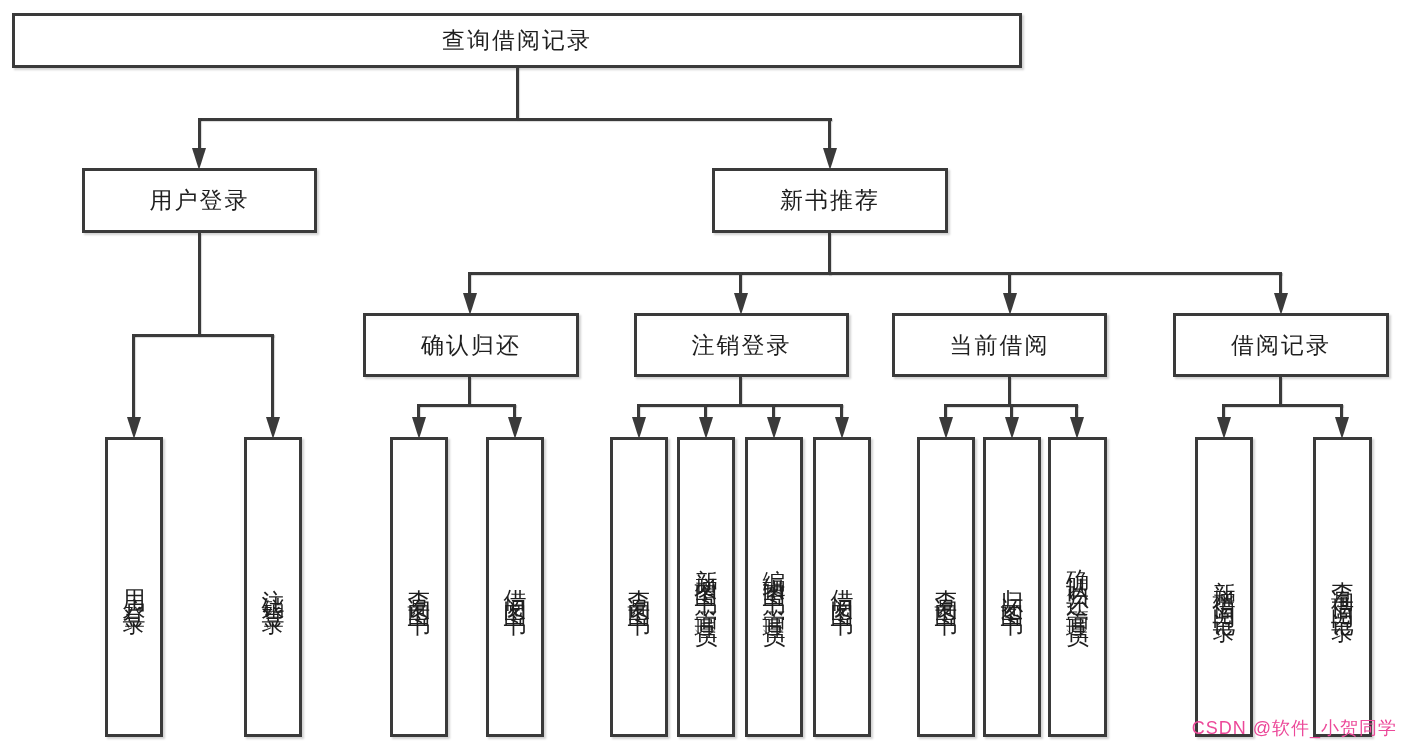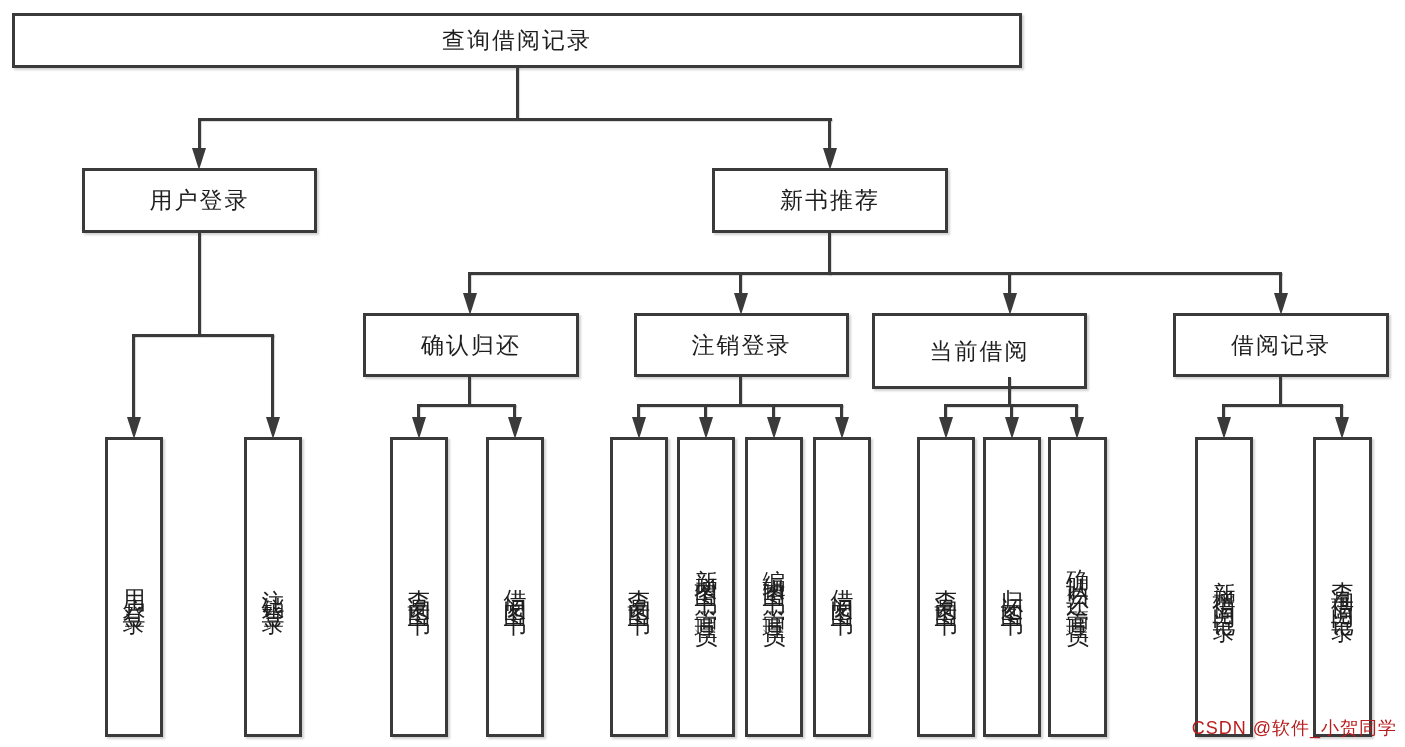--- a/index.html
+++ b/index.html
@@ -30,21 +30,21 @@
   .hline{position:absolute;height:3px;background:#3a3a3a;box-shadow:1px 1px 1px rgba(0,0,0,0.15);}
   .vline{position:absolute;width:3px;background:#3a3a3a;box-shadow:1px 1px 1px rgba(0,0,0,0.15);}
   .arrow{
     position:absolute;width:0;height:0;
     border-left:7px solid transparent;
     border-right:7px solid transparent;
     border-top:22px solid #3a3a3a;
   }
   .watermark{
     position:absolute;right:8px;bottom:7px;
-    font-size:18px;color:#b91c1c;letter-spacing:1px;
+    font-size:18px;color:#ec4899;letter-spacing:1px;
     z-index:5;white-space:nowrap;
   }
 </style>
 </head>
 <body>
 
 <div class="canvas">
 
   <div class="box" style="left:12px;top:13px;width:1010px;height:55px">查询借阅记录</div>
 
@@ -71,21 +71,21 @@
   <div class="vline" style="left:739px;top:272px;height:23px"></div>
   <div class="vline" style="left:1008px;top:272px;height:23px"></div>
   <div class="vline" style="left:1279px;top:272px;height:23px"></div>
   <div class="arrow" style="left:463px;top:293px"></div>
   <div class="arrow" style="left:734px;top:293px"></div>
   <div class="arrow" style="left:1003px;top:293px"></div>
   <div class="arrow" style="left:1274px;top:293px"></div>
 
   <div class="box" style="left:363px;top:313px;width:216px;height:64px">确认归还</div>
   <div class="box" style="left:634px;top:313px;width:215px;height:64px">注销登录</div>
-  <div class="box" style="left:872px;top:313px;width:215px;height:76px">当前借阅</div>
+  <div class="box" style="left:892px;top:313px;width:215px;height:64px">当前借阅</div>
   <div class="box" style="left:1173px;top:313px;width:216px;height:64px">借阅记录</div>
 
   <div class="vline" style="left:468px;top:377px;height:29px"></div>
   <div class="hline" style="left:417px;top:404px;width:99px"></div>
   <div class="vline" style="left:417px;top:404px;height:15px"></div>
   <div class="vline" style="left:513px;top:404px;height:15px"></div>
   <div class="arrow" style="left:412px;top:417px"></div>
   <div class="arrow" style="left:508px;top:417px"></div>
 
   <div class="vline" style="left:739px;top:377px;height:29px"></div>

